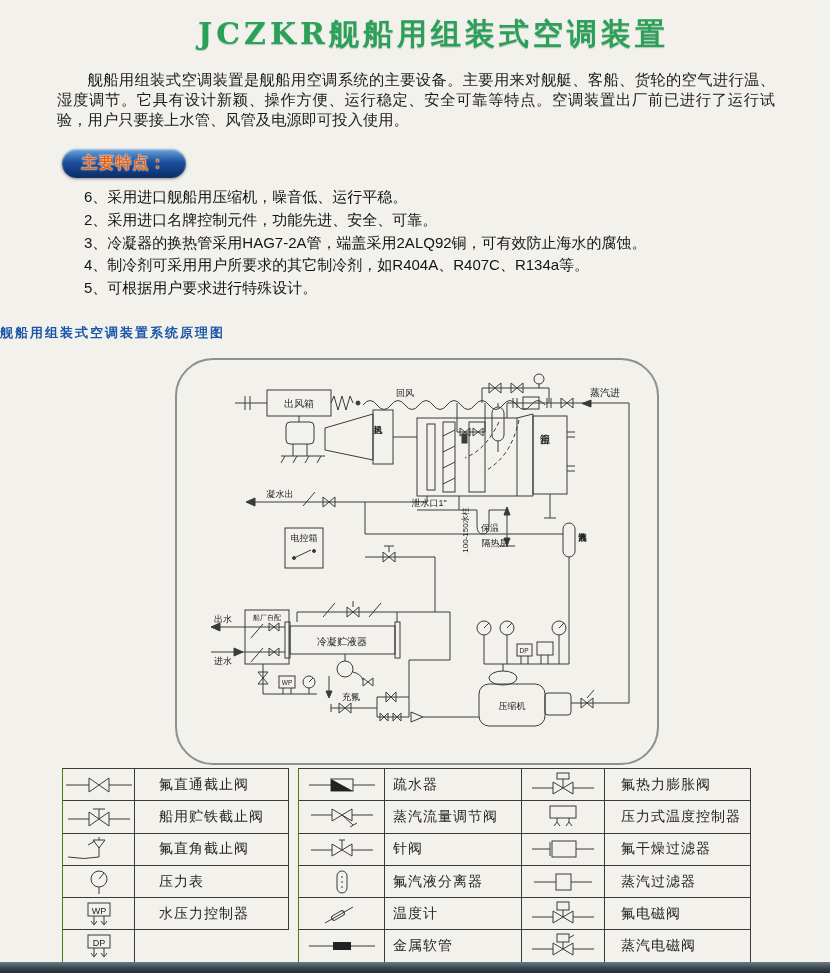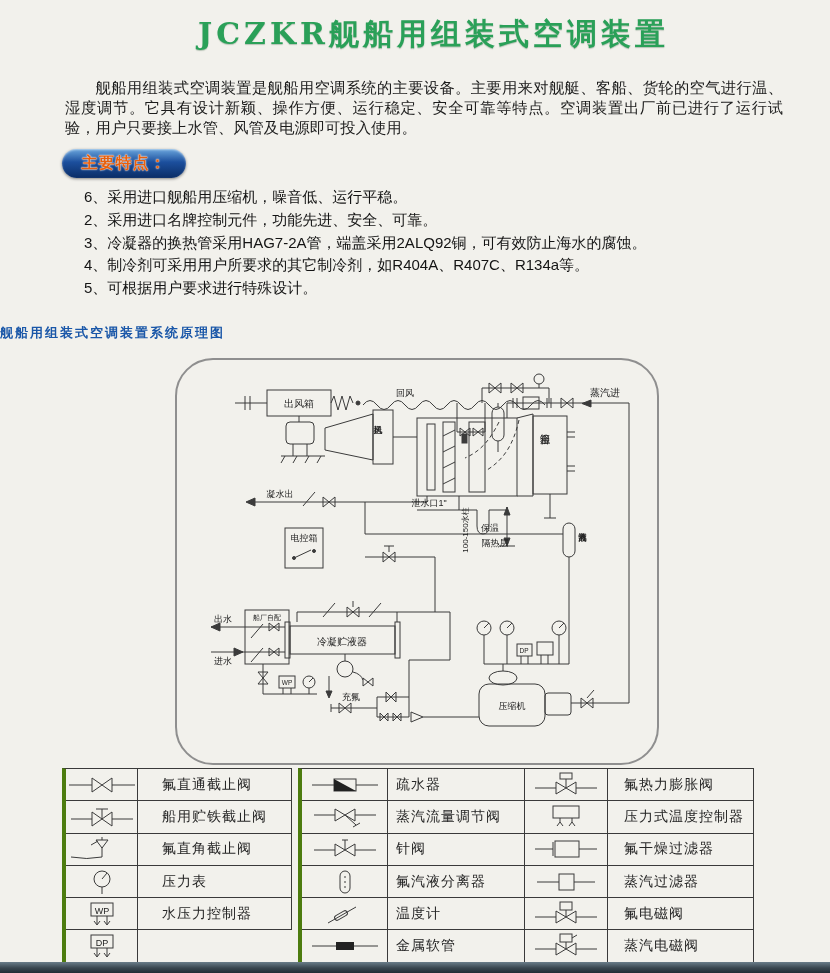--- a/index.html
+++ b/index.html
@@ -2,35 +2,35 @@
 <html><head>
 <meta charset="utf-8">
 <style>
   html,body{margin:0;padding:0;}
   .page{position:relative;width:830px;height:973px;background:#f2f1ec;
         font-family:"Liberation Sans", sans-serif;overflow:hidden;padding-left:37px;}
   .title{position:absolute;top:14px;left:0;right:0;text-align:center;
          font-size:30px;font-weight:bold;color:#2aa058;letter-spacing:4px;
          font-family:"DejaVu Serif", serif;text-shadow:0 1px 1px rgba(0,60,20,.25);}
   .intro{position:absolute;top:70px;left:57px;width:718px;font-size:15.3px;
-         line-height:19.8px;color:#1c1c1c;text-align:justify;text-indent:2em;margin:8px;}
+         line-height:19.8px;color:#1c1c1c;text-align:justify;text-indent:2em;margin:0;}
   .badge{position:absolute;top:149px;left:62px;width:124px;height:29px;border-radius:15px;
          background:linear-gradient(180deg,#6aa6dd 0%,#1c4f9d 45%,#0a2d66 100%);
          display:flex;align-items:center;justify-content:center;
          box-shadow:0 1px 3px rgba(0,0,0,.45), inset 0 1px 2px rgba(255,255,255,.5);}
   .badge span{color:#e8600e;font-weight:bold;font-size:16px;letter-spacing:1px;
          text-shadow:0 0 2px #ffffff,0 0 1px #ffffff;}
   .features{position:absolute;top:186px;left:84px;width:700px;font-size:15px;
          line-height:22.8px;color:#141414;}
   .diagram-title{position:absolute;top:324px;left:0;right:0;
          font-size:13px;font-weight:bold;color:#1a57a8;letter-spacing:2px;}
   .diagram-box{position:absolute;top:358px;left:175px;width:480px;height:403px;
          border:2px solid #8f8f8f;border-radius:38px;}
   .diagram-box svg{position:absolute;left:0;top:0;}
-  .legend{position:absolute;top:768px;border-top:1px solid #3a3a3a;border-left:4px solid #4d7c0f;
+  .legend{position:absolute;top:768px;border-top:1px solid #3a3a3a;border-left:1px solid #4d7c0f;
          display:grid;grid-auto-rows:32.3px;background:transparent;}
   .legend-left{left:62px;grid-template-columns:72px 154px;}
   .legend-right{left:298px;grid-template-columns:86px 137px 83px 146px;}
   .lc{border-right:1px solid #3a3a3a;border-bottom:1px solid #3a3a3a;
       display:flex;align-items:center;overflow:hidden;}
   .sym{justify-content:center;}
   .lname{font-size:14px;color:#262626;letter-spacing:1px;white-space:nowrap;}
   .p24{padding-left:24px;} .p8{padding-left:8px;} .p16{padding-left:16px;}
   .bottom-strip{position:absolute;left:0;bottom:0;width:830px;height:11px;
       background:linear-gradient(180deg,#6a7d89 0%,#39464f 55%,#222d35 100%);}

